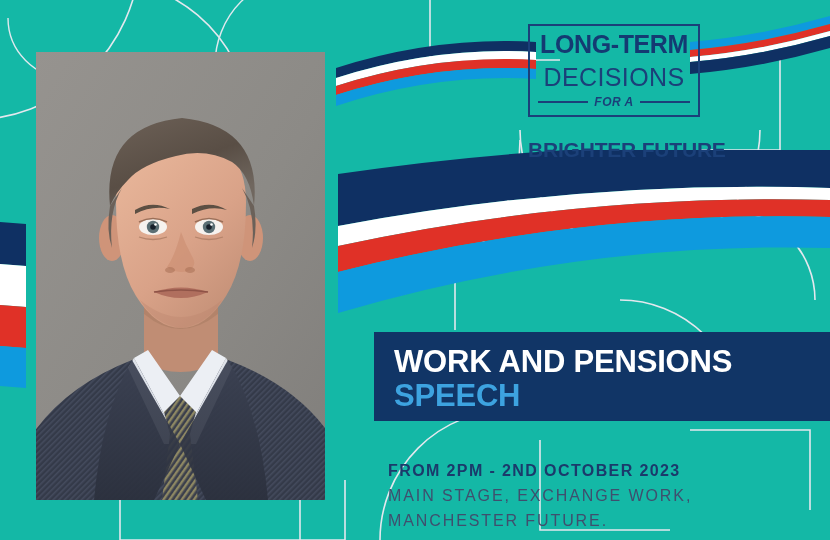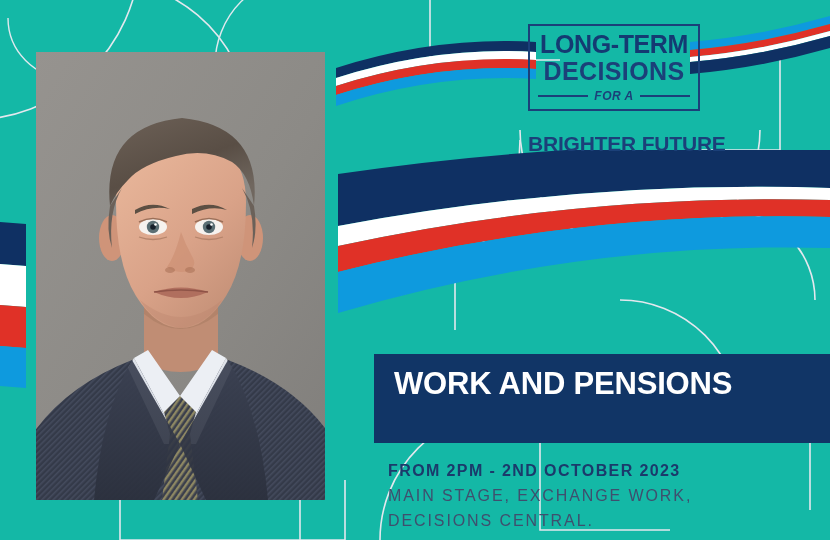--- a/index.html
+++ b/index.html
@@ -69,24 +69,24 @@
   }
   .logo-line1 {
     font-size: 25px;
     font-weight: 800;
     letter-spacing: -0.4px;
     color: #143a72;
     white-space: nowrap;
   }
   .logo-line2 {
     font-size: 25px;
-    font-weight: 700;
+    font-weight: 400;
     letter-spacing: 0.4px;
     color: #1b4079;
-    margin-top: 2px;
+    margin-top: 8px;
     white-space: nowrap;
     text-align: center;
   }
   .logo-fora {
     display: flex;
     align-items: center;
     gap: 6px;
     margin-top: 6px;
   }
   .logo-fora .rule {
@@ -107,21 +107,21 @@
     letter-spacing: -0.2px;
     color: #1b4079;
     margin-top: 21px;
     white-space: nowrap;
   }
 
   
   .title-box {
     position: absolute;
     left: 374px;
-    top: 354px;
+    top: 332px;
     width: 456px;
     height: 89px;
     background: #113566;
     box-sizing: border-box;
     padding: 14px 0 0 20px;
   }
   .title-main {
     font-size: 31px;
     font-weight: 800;
     color: #ffffff;
@@ -317,21 +317,22 @@
         <span class="rule"></span>
         <span class="fora-text">FOR A</span>
         <span class="rule"></span>
       </div>
     </div>
     <div class="logo-line3">BRIGHTER FUTURE</div>
   </div>
 
   <div class="title-box">
     <div class="title-main">WORK AND PENSIONS</div>
+    <div class="title-sub">SPEECH</div>
   </div>
 
   <div class="details">
     <div class="detail-date">FROM 2PM - 2ND OCTOBER 2023</div>
     <div class="detail-venue-line">MAIN STAGE, EXCHANGE WORK,</div>
-    <div class="detail-venue-line">DECISIONS CENTRAL.</div>
+    <div class="detail-venue-line">MANCHESTER FUTURE.</div>
   </div>
 
 </div>
 
 </body></html>

